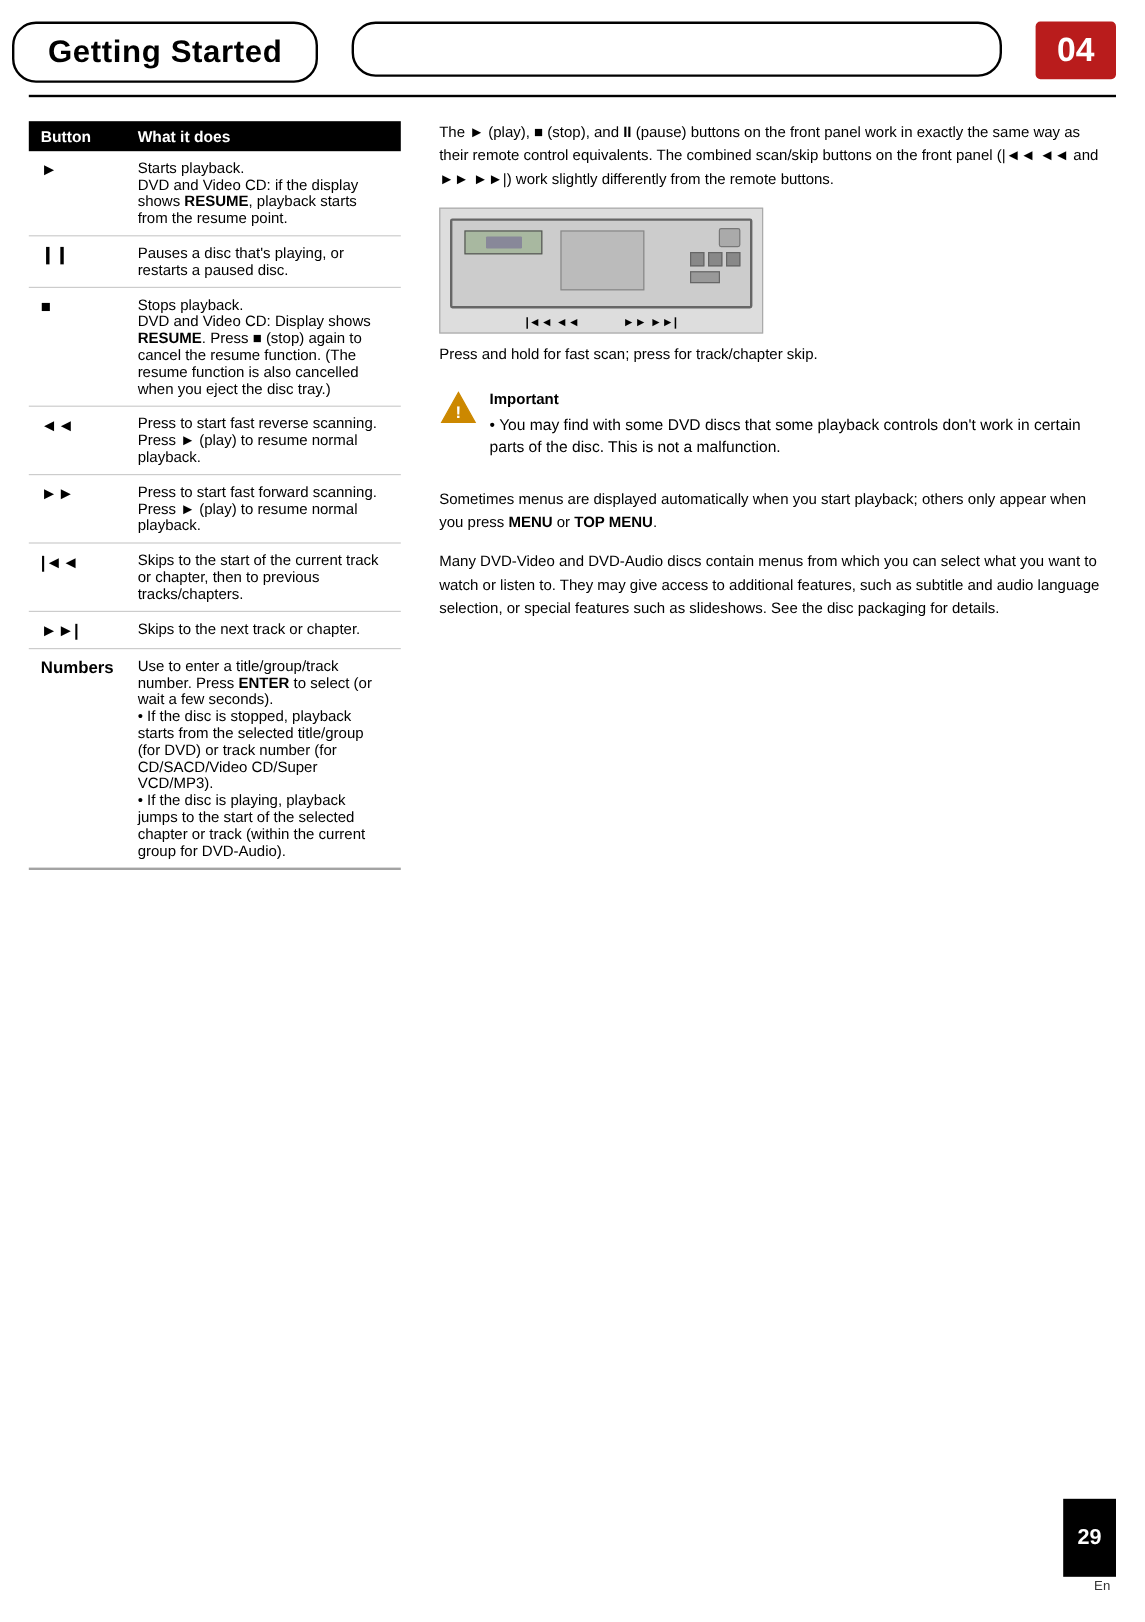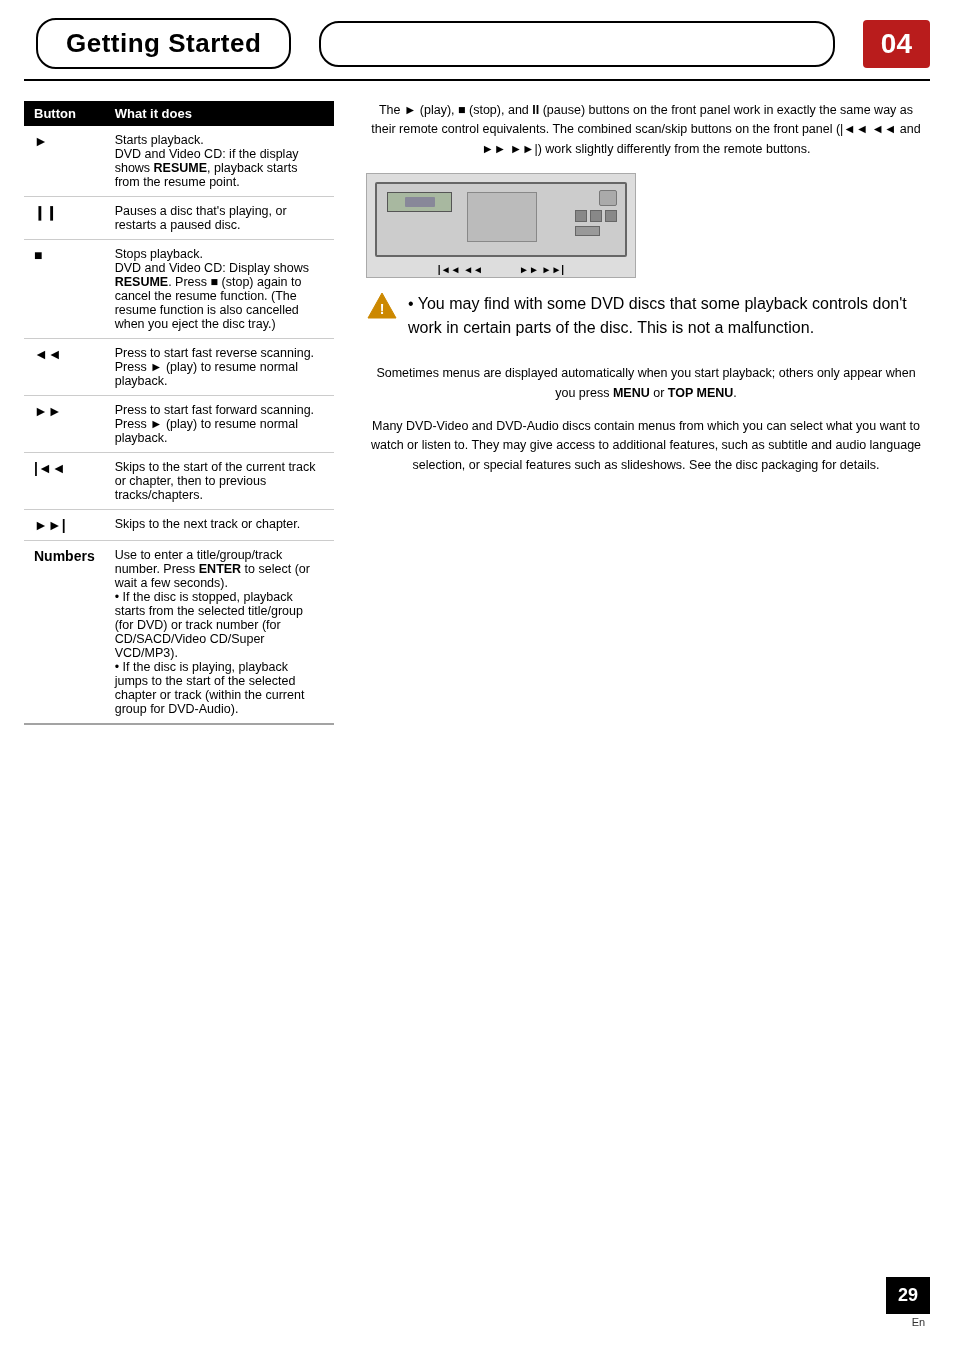--- a/index.html
+++ b/index.html
@@ -9,22 +9,22 @@
       background: #fff;
       color: #000;
       width: 954px;
       min-height: 1352px;
       position: relative;
     }
 
     
     .header {
       display: flex;
-      align-items: center;
-      padding: 18px 24px 10px 36px;
+      align-items: flex-start;
+      padding: 18px 24px 10px 10px;
       border-bottom: none;
       gap: 28px;
     }
     .header-title-box {
       border: 2px solid #000;
       border-radius: 20px;
       padding: 8px 28px;
       font-size: 26px;
       font-weight: bold;
       letter-spacing: 0.5px;
@@ -101,21 +101,20 @@
     .section-title {
       font-size: 19px;
       font-weight: bold;
       margin-bottom: 10px;
     }
 
     .section-text {
       font-size: 12.5px;
       line-height: 1.55;
       margin-bottom: 14px;
-      text-align: center;
     }
 
     
     .important-box {
       display: flex;
       gap: 10px;
       align-items: flex-start;
       margin-bottom: 18px;
       padding: 6px 0;
     }
@@ -127,39 +126,39 @@
     }
     .important-content {
       flex: 1;
     }
     .important-label {
       font-weight: bold;
       font-size: 12.5px;
       margin-bottom: 4px;
     }
     .important-text {
-      font-size: 16px;
+      font-size: 13px;
       line-height: 1.5;
     }
 
     
     .page-footer {
       position: absolute;
       bottom: 24px;
       right: 24px;
       display: flex;
       flex-direction: column;
       align-items: center;
     }
     .page-number-box {
       background: #000;
       color: #fff;
       font-size: 18px;
       font-weight: bold;
-      padding: 8px 12px;
+      padding: 22px 12px;
       min-width: 44px;
       text-align: center;
     }
     .page-lang {
       font-size: 11px;
       color: #333;
       margin-top: 2px;
       margin-left: 21px;
     }
 
@@ -283,31 +282,33 @@
 
           <div style="position:absolute;top:8px;left:90px;width:70px;height:50px;background:#bbb;border:1px solid #888;"></div>
         </div>
 
         <div style="position:absolute;bottom:2px;left:0;right:0;display:flex;justify-content:center;gap:36px;font-size:10px;font-weight:bold;">
           <span>|◄◄  ◄◄</span>
           <span>►► ►►|</span>
         </div>
       </div>
 
+      <div class="section-text">Press and hold for fast scan; press for track/chapter skip.</div>
     </div>
 
     <div class="important-box">
       <div class="important-icon">
         
         <svg width="32" height="32" viewBox="0 0 32 32">
           <polygon points="16,3 30,28 2,28" fill="#cc8800" stroke="#cc8800" stroke-width="1"></polygon>
           <text x="16" y="24" text-anchor="middle" font-size="14" font-weight="bold" fill="white">!</text>
         </svg>
       </div>
       <div class="important-content">
+        <div class="important-label">Important</div>
         <div class="important-text">
           • <span>You may find with some DVD discs that some playback controls don't work in certain parts of the disc. This is not a malfunction.</span>
         </div>
       </div>
     </div>
 
     <div>
       <div class="section-text">
         Sometimes menus are displayed automatically when you start playback; others only appear when you press <strong>MENU</strong> or <strong>TOP MENU</strong>.
       </div>

